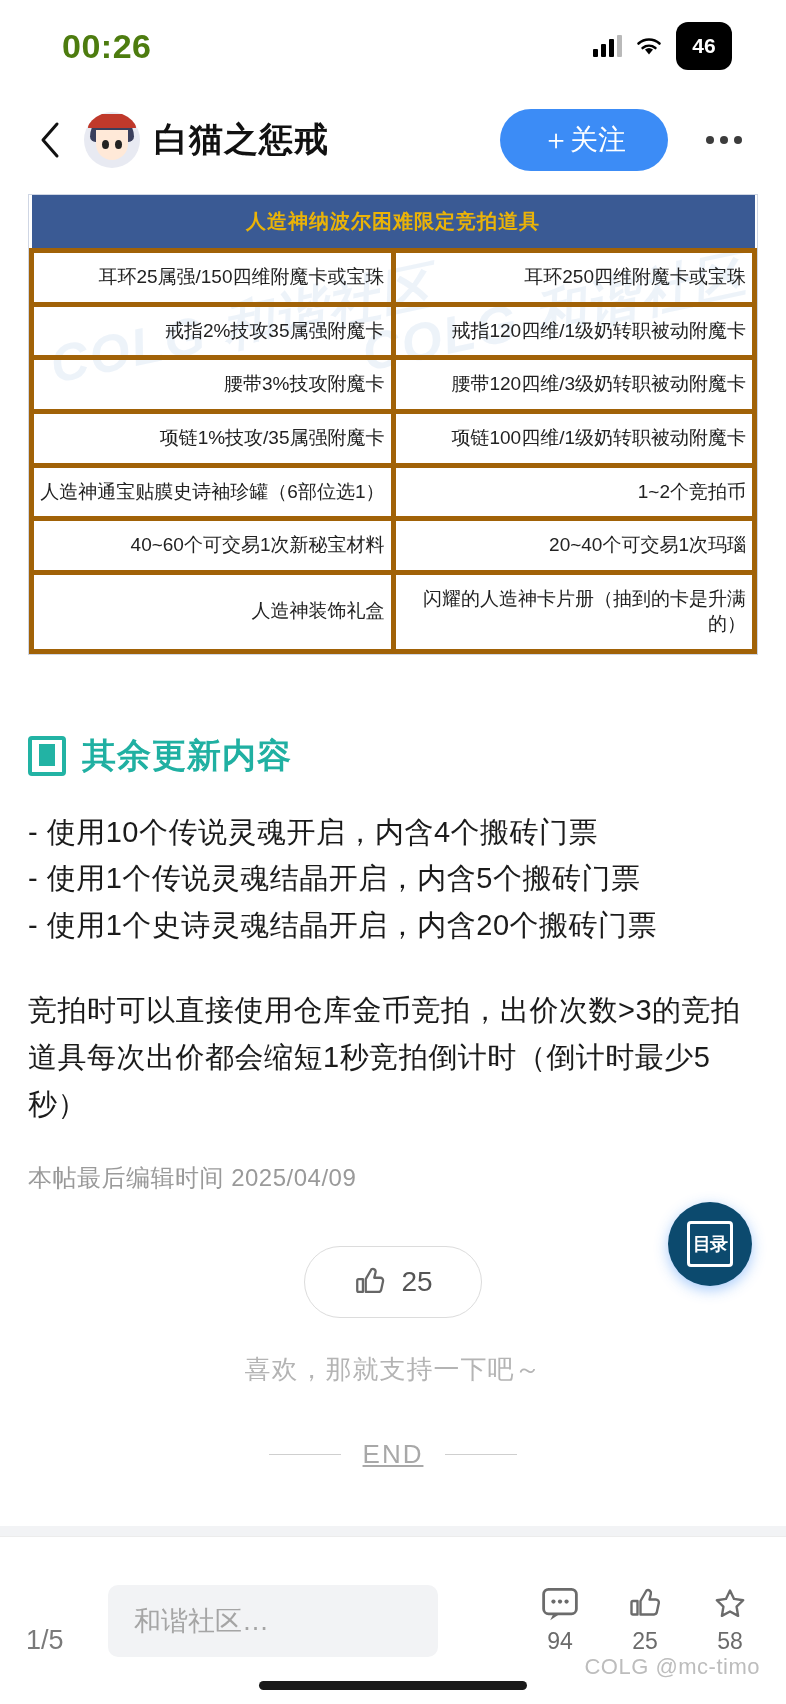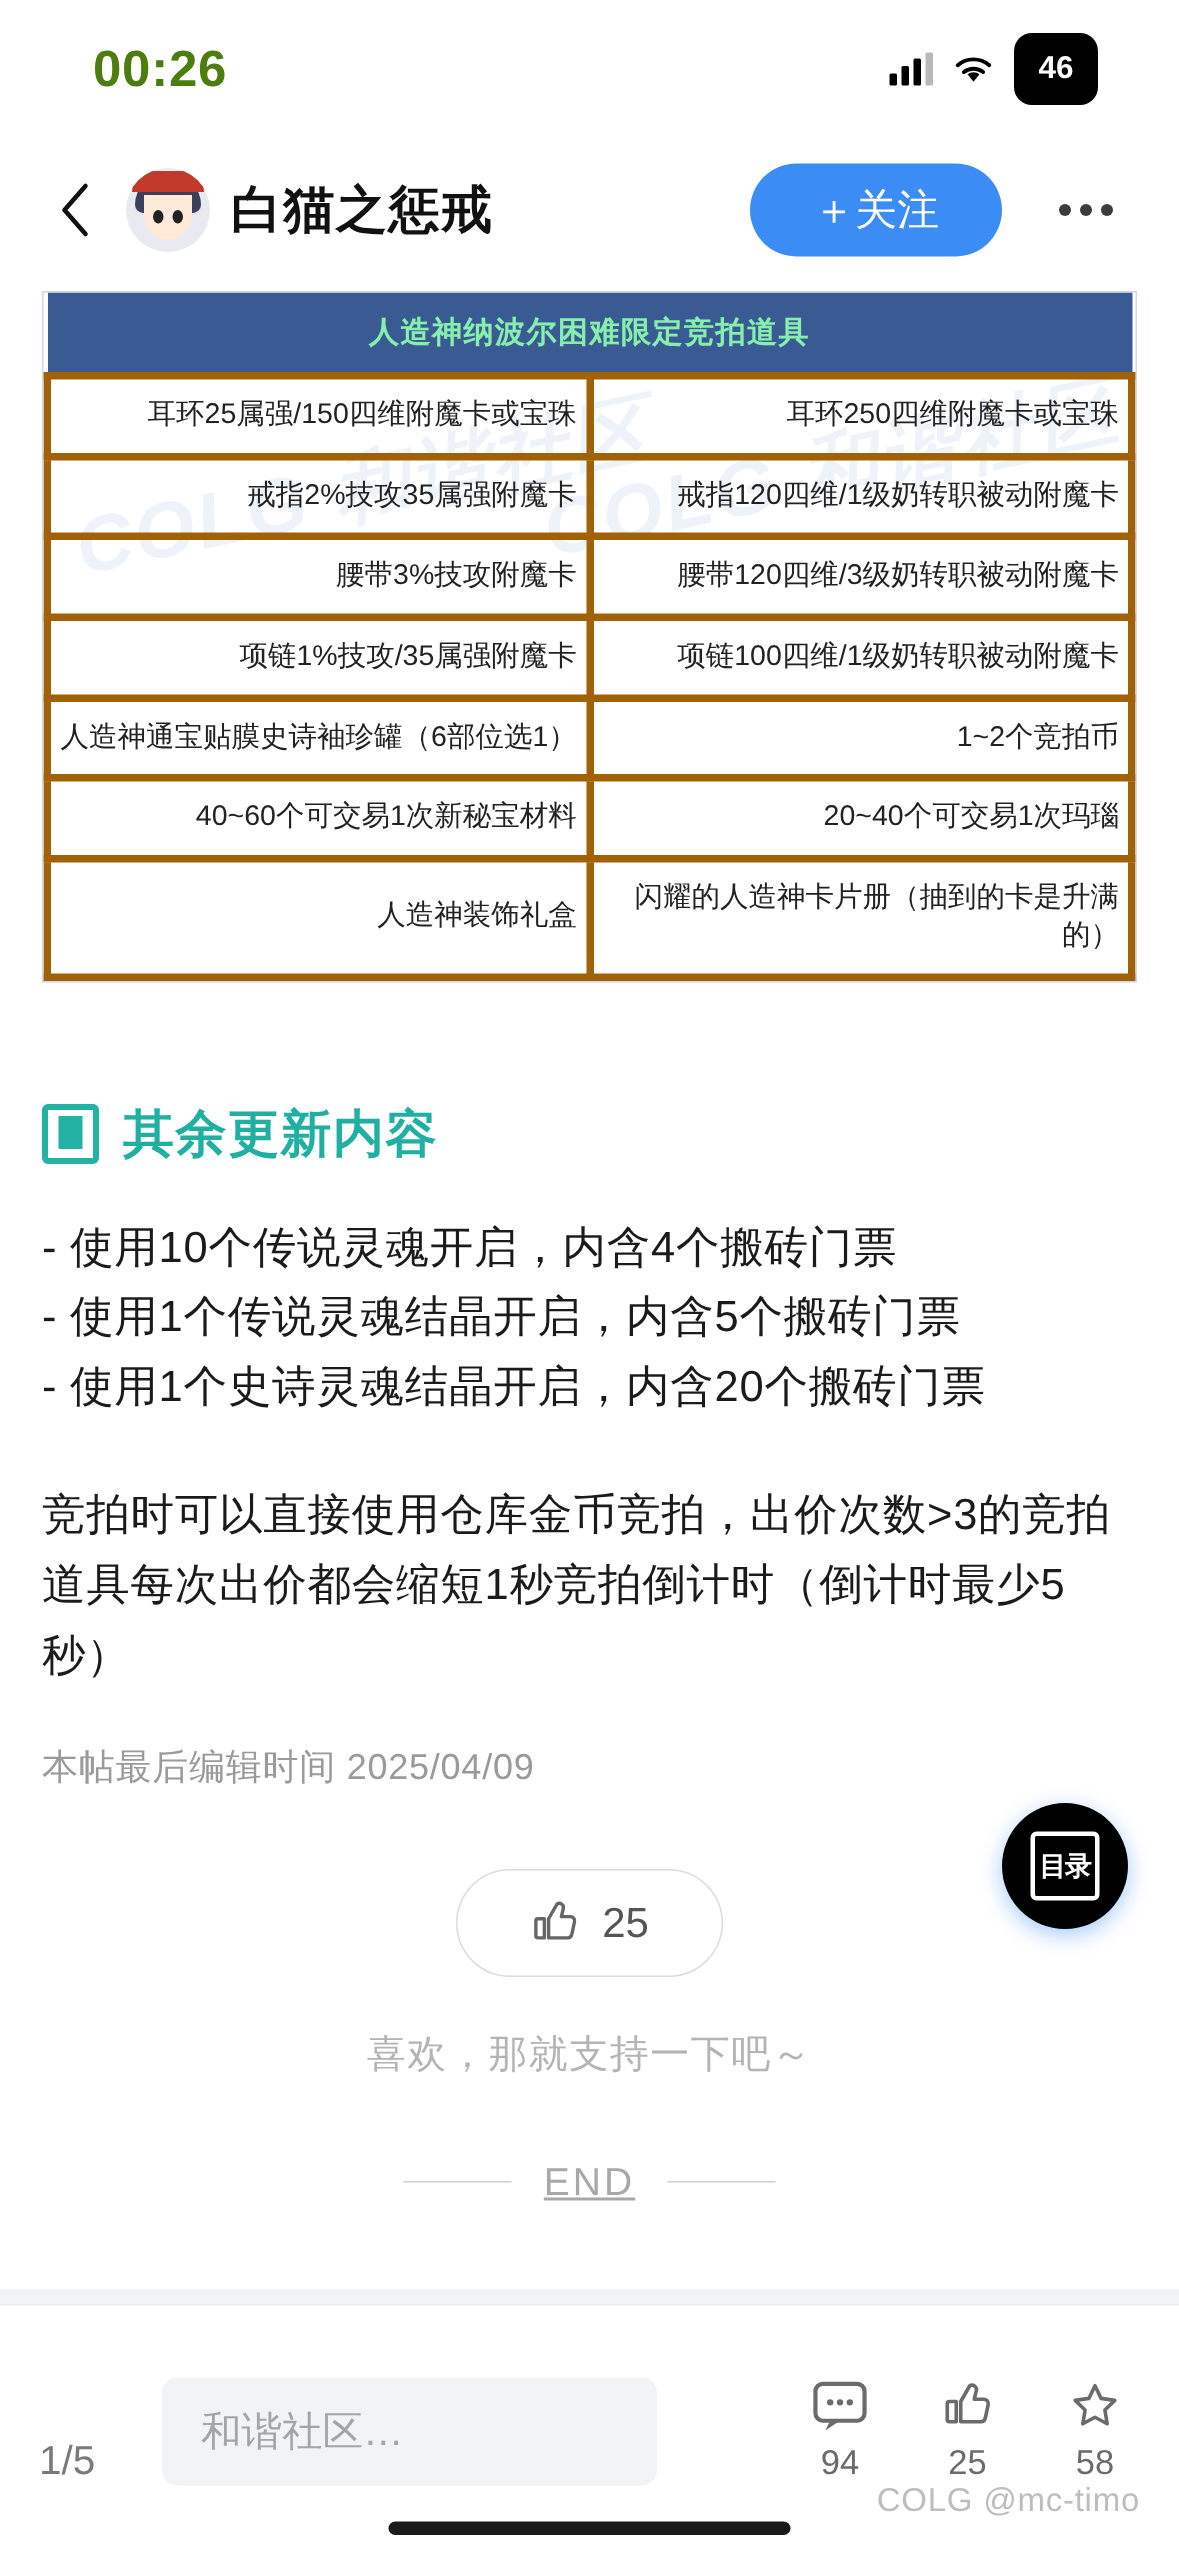--- a/index.html
+++ b/index.html
@@ -150,21 +150,21 @@
     width: 100%;
     border-collapse: collapse;
     font-size: 19px;
     color: #222;
     position: relative;
     z-index: 2;
     background: transparent;
   }
   table.auction th {
     background: #3a5a94;
-    color: #86efac;
+    color: #eab308;
     font-size: 20px;
     font-weight: bold;
     padding: 13px 0;
     letter-spacing: 1px;
   }
   table.auction td {
     border: 5px solid #a16207;
     text-align: right;
     padding: 12px 6px;
     width: 50%;
@@ -285,21 +285,21 @@
   }
   .replies-head .cnt { margin-left: 12px; }
 
   
   .catalog-btn {
     position: absolute;
     right: 34px;
     top: 1202px;
     width: 84px; height: 84px;
     border-radius: 50%;
-    background: #000000;
+    background: #0c4a6e;
     color: #fff;
     display: flex;
     align-items: center;
     justify-content: center;
     box-shadow: 0 4px 14px rgba(60,140,246,.45);
   }
   .catalog-inner {
     width: 46px; height: 46px;
     border: 3px solid #fff;
     border-radius: 4px;

